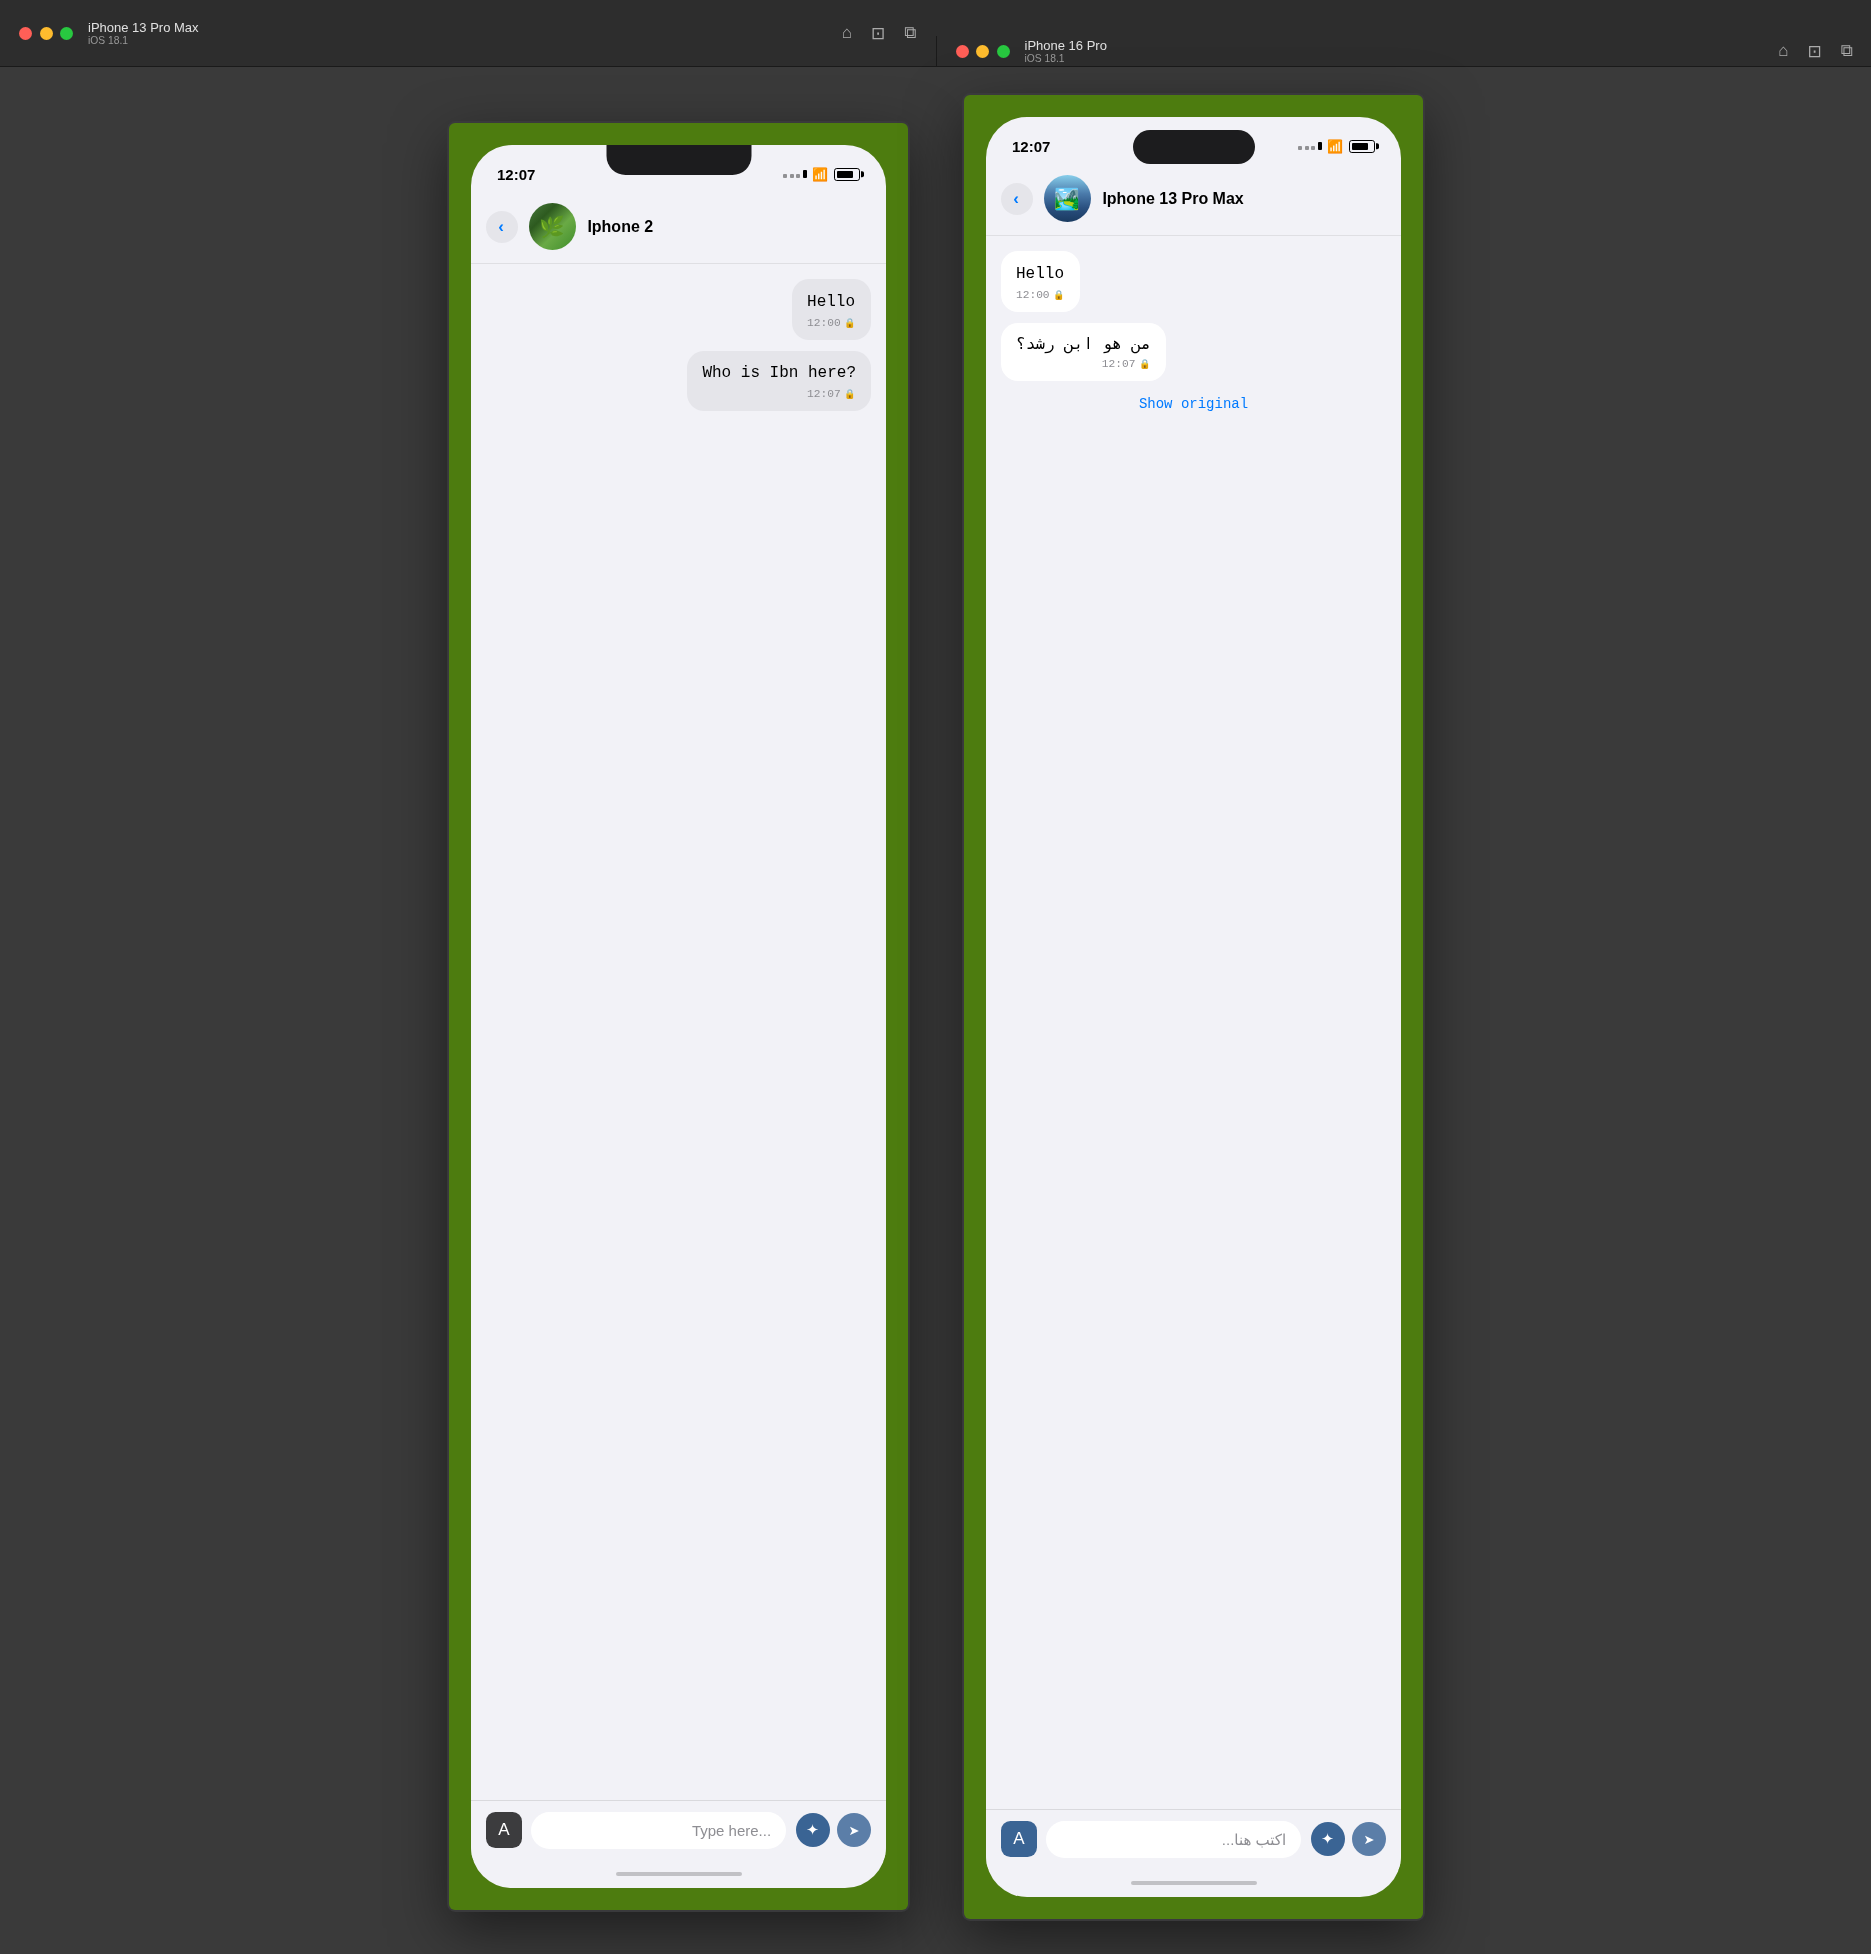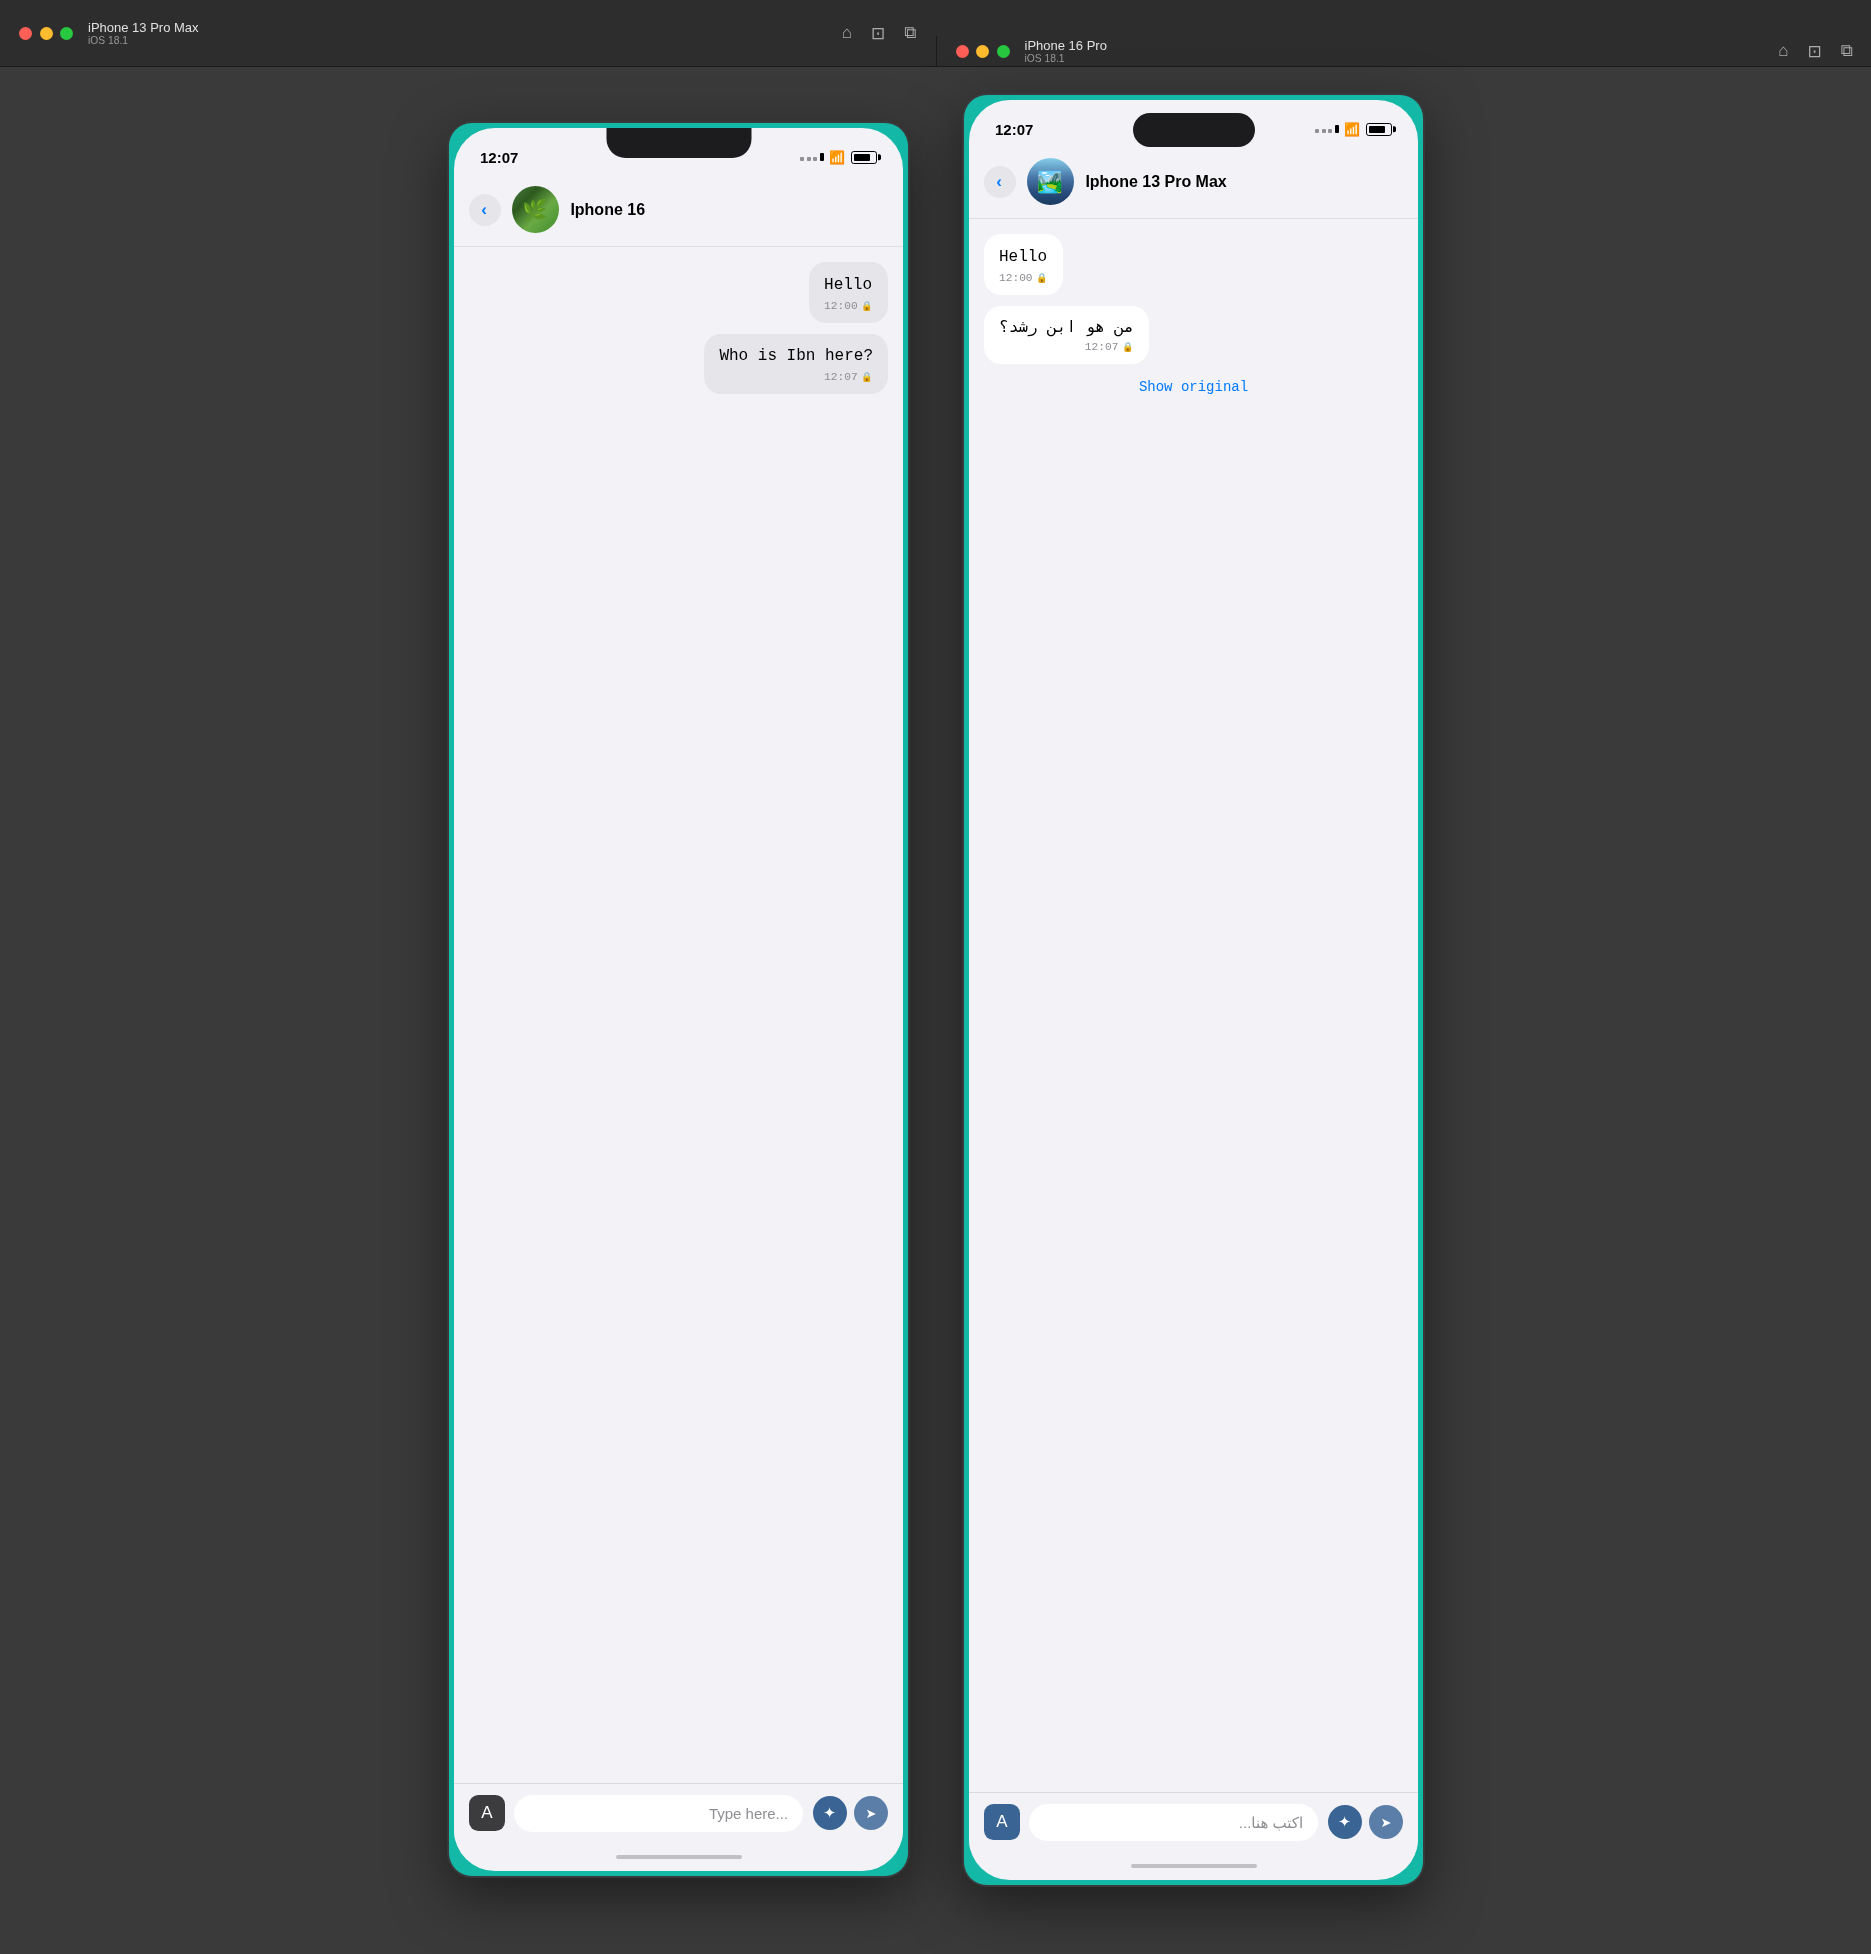--- a/index.html
+++ b/index.html
@@ -72,23 +72,23 @@
       display: flex;
       flex: 1;
       align-items: flex-start;
       justify-content: center;
       padding: 28px 37px;
       gap: 56px;
     }
 
     
     .iphone-frame {
-      background: #14b8a6;
-      border-radius: 23px;
-      padding: 5px;
+      background: #4d7c0f;
+      border-radius: 6px;
+      padding: 22px;
       box-shadow: 0 0 0 1.9px #3a3a3c, 0 19px 56px rgba(0,0,0,0.5);
       position: relative;
     }
     .iphone-frame.left {
       width: 459px;
       margin-top: 28px;
     }
     .iphone-frame.right {
       width: 459px;
     }
@@ -485,21 +485,21 @@
         </div>
       </div>
 
       <div class="chat-header">
         <div class="back-btn">
           <span class="back-chevron">‹</span>
         </div>
         <div class="contact-avatar">
           <div class="avatar-left">🌿</div>
         </div>
-        <span class="contact-name">Iphone 16</span>
+        <span class="contact-name">Iphone 2</span>
       </div>
 
       <div class="chat-messages">
 
         <div class="message-bubble sent">
           <div class="message-text">Hello</div>
           <div class="message-meta">
             <span class="message-time">12:00</span>
             <span class="lock-icon">🔒</span>
           </div>

